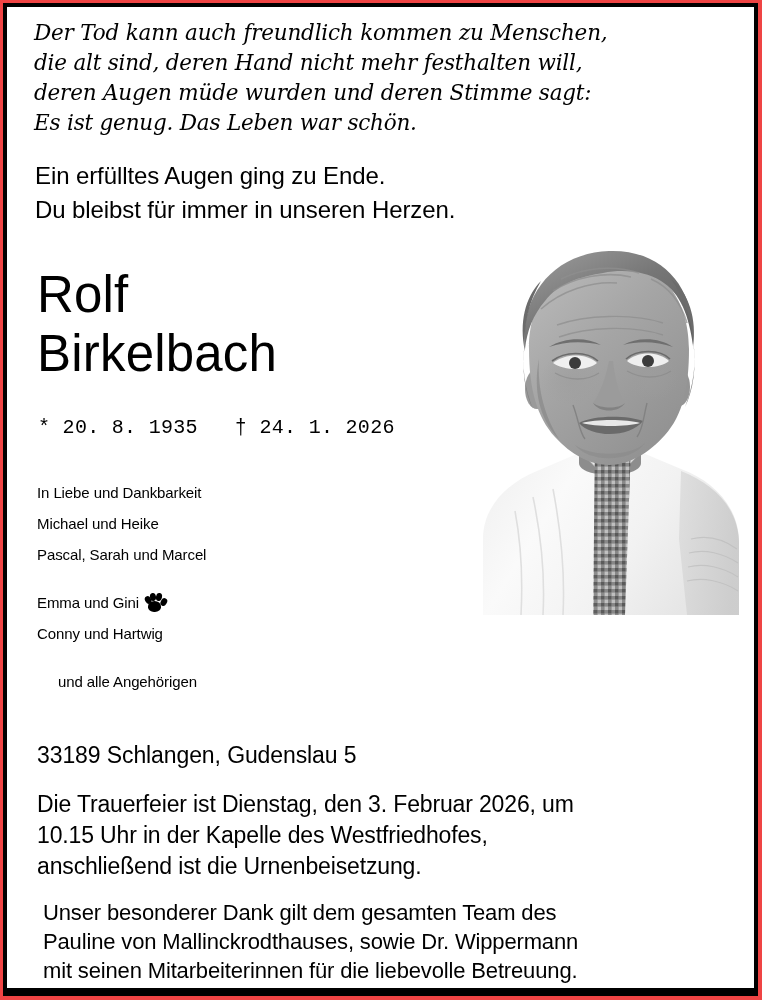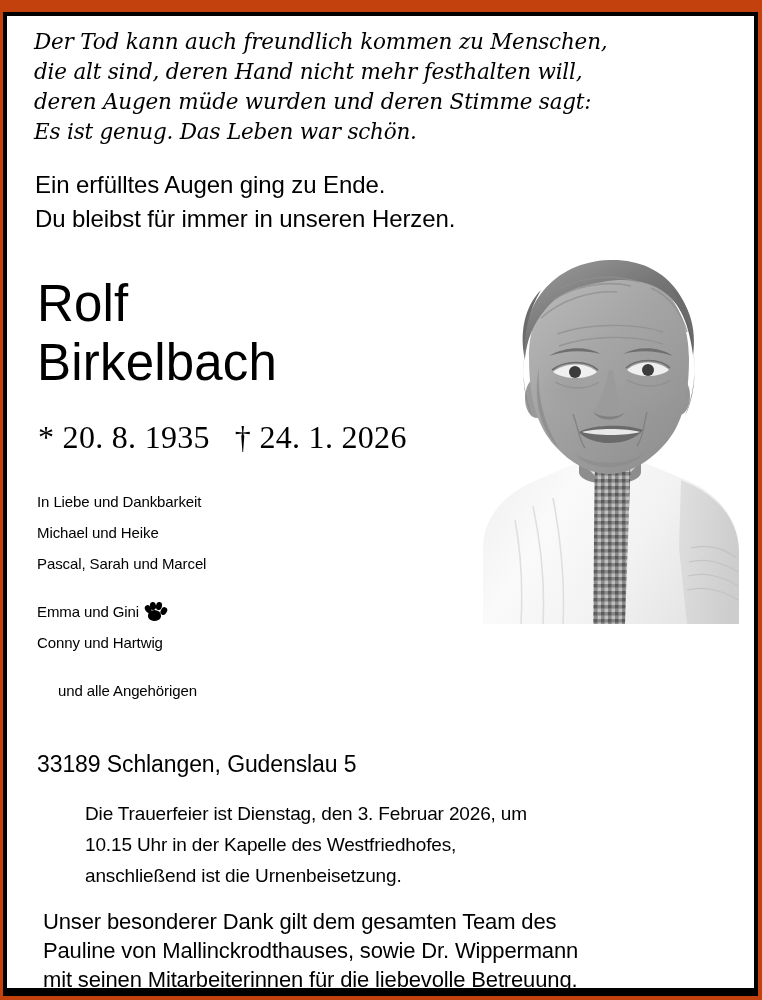--- a/index.html
+++ b/index.html
@@ -14,22 +14,22 @@
     color: #000000;
     overflow: hidden;
   }
 
   
   .notice {
     position: relative;
     box-sizing: border-box;
     width: 762px;
     height: 1000px;
-    background: #c2410c;
-    padding: 12px 4px 4px 3px;
+    background: #ef4444;
+    padding: 3px 4px 4px 3px;
   }
   .frame {
     position: relative;
     box-sizing: border-box;
     width: 100%;
     height: 100%;
     background: #ffffff;
     border-top: 4px solid #000000;
     border-left: 4px solid #000000;
     border-right: 4px solid #000000;
@@ -76,22 +76,22 @@
     line-height: 59px;
     letter-spacing: 0.2px;
     white-space: pre-line;
     font-weight: 400;
   }
 
   .dates {
     position: absolute;
     left: 31px;
     top: 406px;
-    font-family: Liberation Serif, serif;
-    font-size: 32px;
+    font-family: Liberation Mono, monospace;
+    font-size: 20px;
     line-height: 30px;
     letter-spacing: 0.3px;
     white-space: pre;
   }
 
   .mourners {
     position: absolute;
     left: 30px;
     top: 470px;
     width: 420px;
@@ -137,25 +137,24 @@
     line-height: 31px;
     letter-spacing: -0.1px;
     white-space: pre;
   }
 
   .ceremony {
     position: absolute;
     left: 30px;
     top: 782px;
     width: 670px;
-    font-size: 19px;
+    font-size: 23px;
     line-height: 31px;
     letter-spacing: -0.15px;
     white-space: pre-line;
-    margin-left: 48px;
   }
 
   .thanks {
     position: absolute;
     left: 36px;
     top: 891px;
     width: 680px;
     font-size: 22px;
     line-height: 29px;
     letter-spacing: -0.15px;

